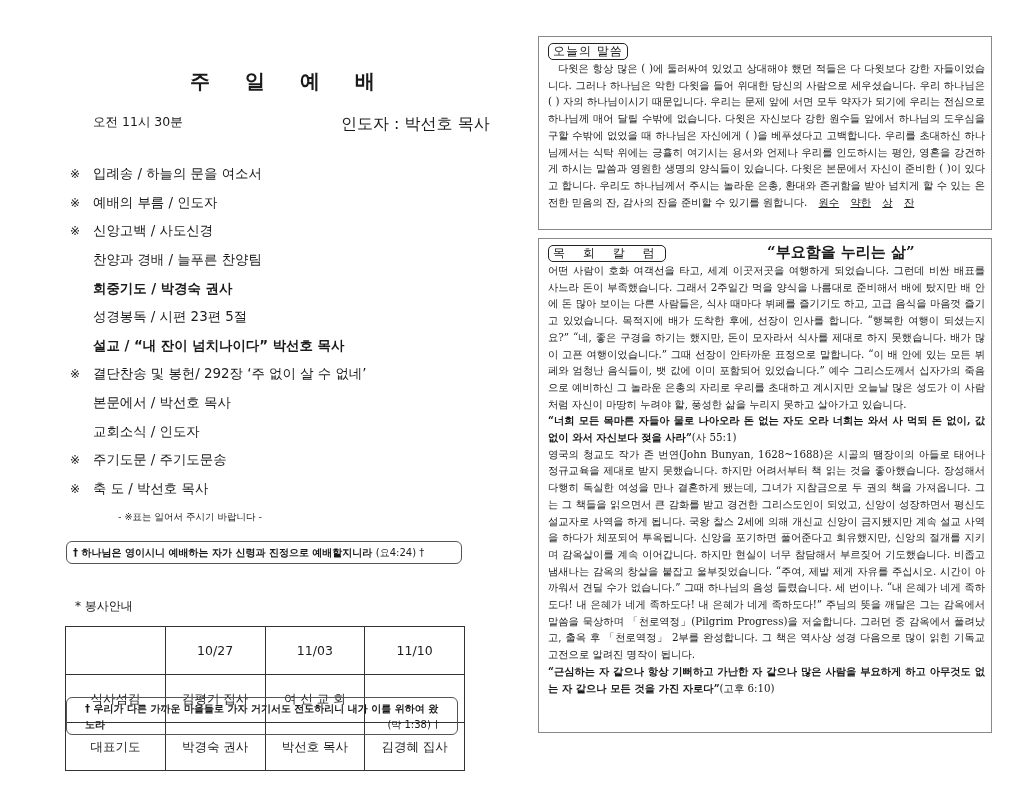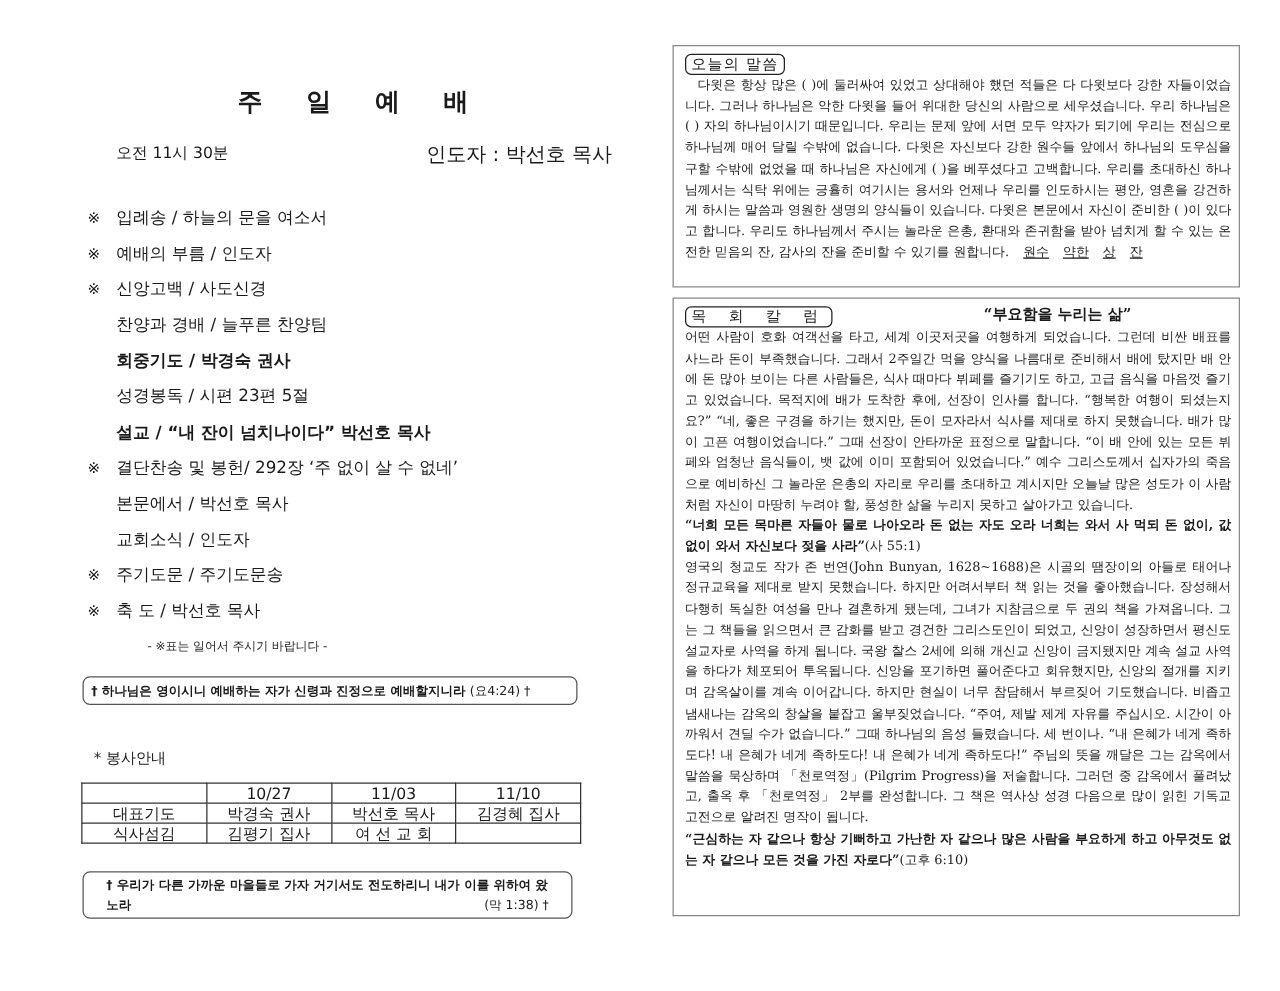--- a/index.html
+++ b/index.html
@@ -16,35 +16,35 @@
   .order .mark { width:23px; display:inline-block; font-size:12px; }
   .order .bold { font-weight:bold; }
   .note { left:118px; top:511px; font-size:9.5px; }
 
   .verse-box { border:1px solid #555; border-radius:6px; font-size:10px; font-weight:bold; box-sizing:border-box; }
   .verse1 { left:66px; top:541px; width:396px; height:23px; padding:4px 6px; white-space:nowrap; }
   .verse1 .ref { font-weight:normal; }
 
   .serv-title { left:75px; top:598px; font-size:12px; }
   table.serv { position:absolute; left:65px; top:626px; width:400px; border-collapse:collapse; font-size:12.5px; }
-  table.serv td { border:1px solid #333; text-align:center; height:15px; padding:0; line-height:15px;margin-top:19px; }
+  table.serv td { border:1px solid #333; text-align:center; height:15px; padding:16px; line-height:15px;margin-top:19px; }
 
   .verse2 { left:66px; top:697px; width:392px; height:38px; padding:3px 18px; line-height:16px; }
   .verse2 .ref { font-weight:normal; float:right; }
 
   
   .rbox { border:1px solid #888; box-sizing:border-box; font-family:"DejaVu Serif", "Liberation Serif", serif; }
   .box1 { left:538px; top:36px; width:454px; height:194px; padding:3px 6px 0 9px; }
   .box2 { left:538px; top:238px; width:454px; height:495px; padding:3px 6px 12px 9px; }
   .tag { display:inline-block; border:1px solid #222; border-radius:5px; font-weight:normal; font-size:12px; padding:0 4px; line-height:15px; letter-spacing:1px; }
   .tag.wide { letter-spacing:7px; }
   .para { font-size:10.3px; line-height:16.7px; text-align:justify; }
   .para .ind { padding-left:10px; }
   .ans { text-decoration:underline; margin-left:8px; }
-  .col-title { position:absolute; left:248px; top:4px; font-weight:bold; font-size:12px; }
+  .col-title { position:absolute; left:228px; top:4px; font-weight:bold; font-size:15px; }
   .boldq { font-weight:bold; }
 </style>
 </head>
 <body>
 
 <div class="abs title">주 일 예 배</div>
 <div class="abs time">오전 11시 30분</div>
 <div class="abs leader">인도자 : 박선호 목사</div>
 
 <div class="abs order">
@@ -108,30 +108,30 @@
 <div class="abs serv-title">* 봉사안내</div>
 <table class="serv">
   <tbody>
       <tr>
     <td style="width:25%"></td>
     <td style="width:25%">10/27</td>
     <td style="width:25%">11/03</td>
     <td style="width:25%">11/10</td>
   </tr>
   <tr>
+    <td>식사섬김</td>
+    <td>김평기 집사</td>
+    <td>여 선 교 회</td>
+    <td></td>
+  </tr>
+  <tr>
     <td>대표기도</td>
     <td>박경숙 권사</td>
     <td>박선호 목사</td>
     <td>김경혜 집사</td>
-  </tr>
-  <tr>
-    <td>식사섬김</td>
-    <td>김평기 집사</td>
-    <td>여 선 교 회</td>
-    <td></td>
   </tr>
 </tbody>
   </table>
 
 <div class="abs verse-box verse2">
   <span>† 우리가 다른 가까운 마을들로 가자 거기서도 전도하리니 내가 이를 위하여 왔노라</span>
   <span class="ref">(막 1:38) †</span>
 </div>
 
 <div class="abs rbox box1">

